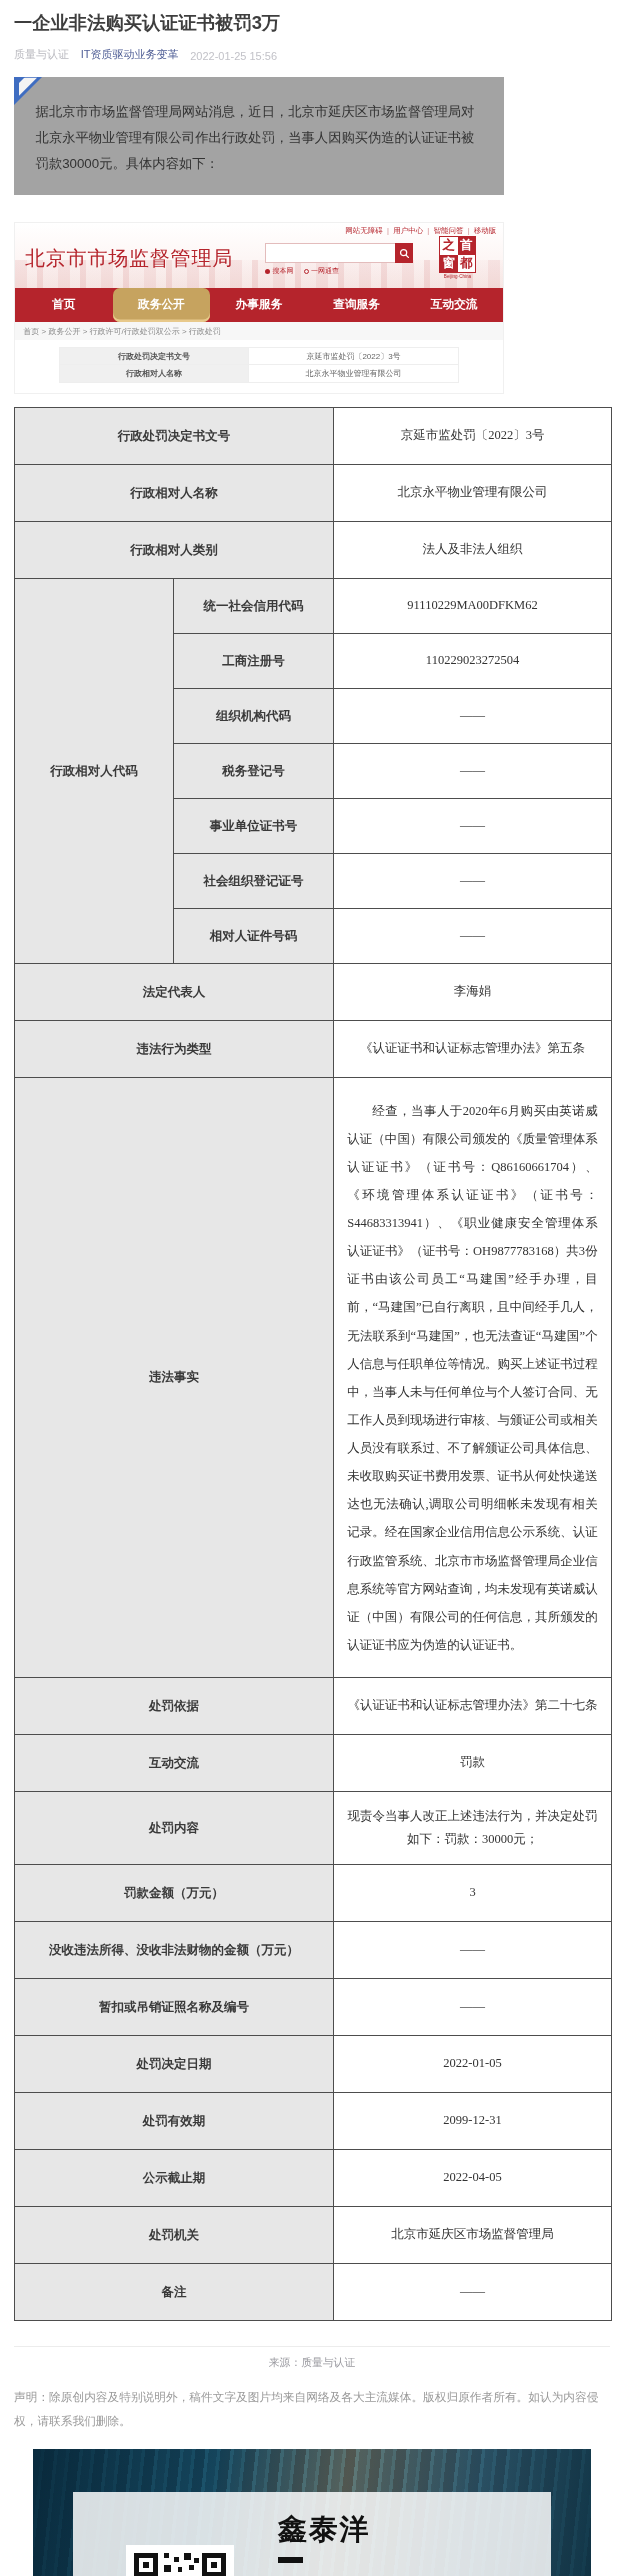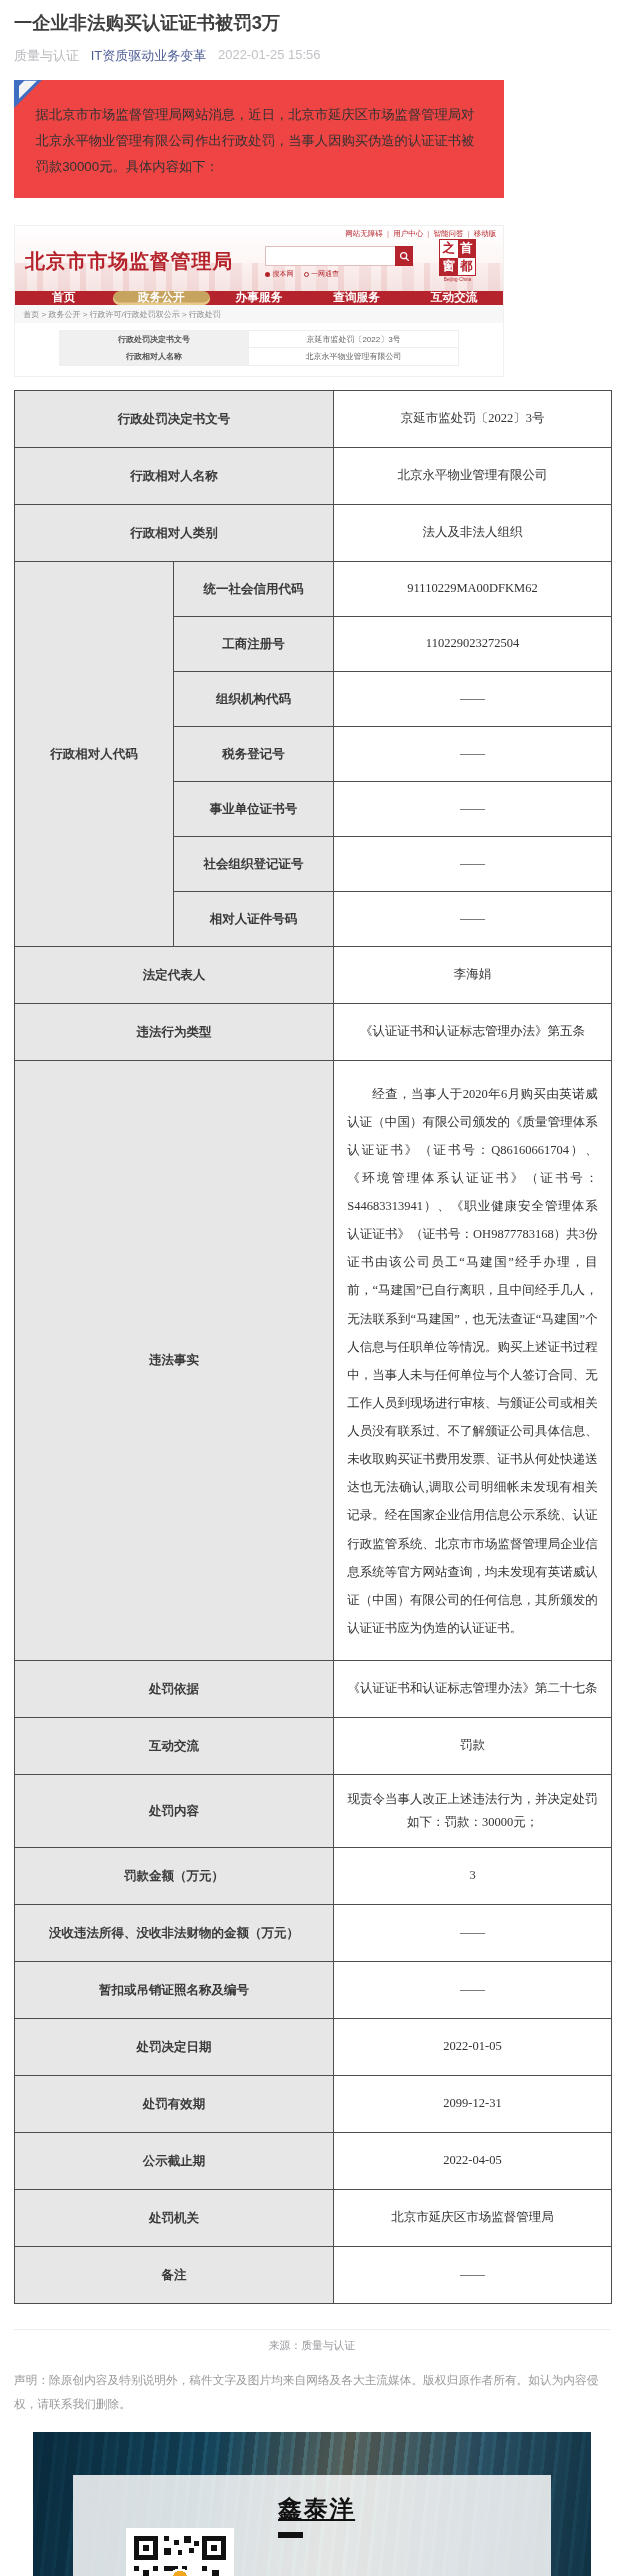--- a/index.html
+++ b/index.html
@@ -1,54 +1,54 @@
 <!DOCTYPE html>
 <html style="font-size:13.3px"><head>
 <meta charset="utf-8">
 <style>
   * { margin:0; padding:0; box-sizing:border-box; }
   body { width:624px; background:#ffffff; font-family:"Liberation Sans", sans-serif; color:#333; }
   .page { width:624px; padding-top:10px; }
 
   
   .art-title { margin:0 14px; font-size:18.3px; font-weight:bold; color:#3e3e3e; line-height:1.4; }
-  .meta { margin:11.7px 14px 0; font-size:13px; display:flex; gap:11.7px; align-items:flex-start; }
+  .meta { margin:11.7px 14px 0; font-size:11px; display:flex; gap:11.7px; align-items:flex-end; }
   .meta .src { color:#b9b9bf; }
   .meta .cat { color:#4f5e96; cursor:pointer; }
   .meta .time { color:#c2c2c8; }
 
   
-  .intro { position:relative; margin:15px 14px 0; width:490px; background:#ef4444; padding:21.6px 18.3px 18.3px 21.6px; font-size:13.3px; line-height:1.95; color:#333; }
+  .intro { position:relative; margin:15px 14px 0; width:490px; background:#a3a3a3; padding:21.6px 18.3px 18.3px 21.6px; font-size:13.3px; line-height:1.95; color:#333; }
   .corner { position:absolute; top:0; left:0; width:35px; height:35px; }
   .corner .t1 { position:absolute; top:0; left:0; width:0; height:0; border-top:28px solid #3f6dc1; border-right:28px solid transparent; }
   .corner .t2 { position:absolute; top:0; left:0; width:0; height:0; border-top:18.3px solid #f4f4f4; border-right:18.3px solid transparent; transform:translate(5px,0.8px); }
   .corner .t3 { position:absolute; top:0; left:0; width:0; height:0; border-top:11.7px solid #3f6dc1; border-right:11.7px solid transparent; }
 
   
   .gov { margin:27px 0 0 14px; width:490px; border:0.8px solid #f0f0f0; }
   .gov-head { position:relative; height:65px; background:
       linear-gradient(180deg, #ffffff 0%, #fdf6f5 55%, #f7e9e7 100%); overflow:hidden; }
   .gov-sky { position:absolute; bottom:0; left:0; right:0; height:28px;
       background: repeating-linear-gradient(90deg, rgba(190,60,60,.10) 0 11.7px, rgba(190,60,60,.02) 11.7px 21.6px, rgba(190,60,60,.14) 21.6px 28px, rgba(190,60,60,.03) 28px 43px); }
   .gov-toplinks { position:absolute; top:3.3px; right:6.7px; font-size:7.5px; color:#b5242c; display:flex; }
   .gov-toplinks span + span::before { content:"|"; margin:0 4.2px; color:#d08a8e; }
-  .gov-logo { position:absolute; left:10px; top:21.6px; font-size:20px; font-weight:bold; color:#b5242c; letter-spacing:0.8px; }
+  .gov-logo { position:absolute; left:10px; top:21.6px; font-size:20px; font-weight:normal; color:#b5242c; letter-spacing:0.8px; }
   .gov-search { position:absolute; left:250px; top:20px; width:148px; height:20px; display:flex; }
   .gov-search input { flex:1; border:0.8px solid #e3bcbc; border-right:none; background:#fff; height:20px; padding:0 5px; font-size:9.2px; }
   .gov-search .btn { width:25px; height:20px; background:#b5242c; border:none; display:flex; align-items:center; justify-content:center; cursor:pointer; }
   .gov-scope { position:absolute; left:250px; top:43px; font-size:7px; color:#b5242c; display:flex; align-items:center; gap:10px; }
   .gov-scope .dot { display:inline-block; width:5px; height:5px; border-radius:50%; background:#b5242c; margin-right:2.5px; vertical-align:middle; }
   .gov-scope .ring { display:inline-block; width:5px; height:5px; border-radius:50%; border:0.8px solid #b5242c; margin-right:2.5px; vertical-align:middle; }
   .gov-seal { position:absolute; right:27px; top:13.3px; width:37px; text-align:center; }
   .seal-grid { width:37px; height:37px; display:grid; grid-template-columns:1fr 1fr; grid-template-rows:1fr 1fr; border:1.7px solid #b5242c; background:#fff; }
   .seal-grid span { font-size:12.5px; font-weight:bold; line-height:16.7px; }
   .seal-grid .r { background:#b5242c; color:#fff; }
   .seal-grid .w { background:#fff; color:#b5242c; }
   .seal-sub { font-size:4.6px; color:#b5242c; margin-top:0.8px; }
-  .gov-nav { height:14px; background:#b5242c; display:flex; }
+  .gov-nav { height:34px; background:#b5242c; display:flex; }
   .gov-nav .item { flex:1; color:#fff; font-size:11.7px; font-weight:bold; display:flex; align-items:center; justify-content:center; cursor:pointer; }
   .gov-nav .item.active { background:#c6a35f; box-shadow:inset 0 -2.5px 0 #e8c98b;border-radius:7px; }
   .gov-crumb { height:18.3px; background:#f7f7f7; font-size:8px; color:#8a8a8a; display:flex; align-items:center; padding:0 8.3px; }
   .gov-mini { width:400px; margin:6.7px 0 10px 44px; border-collapse:collapse; font-size:8px; }
   .gov-mini td { border:0.8px solid #eeeeee; height:17.5px; text-align:center; }
   .gov-mini .ml { background:#f0f0f0; width:189px; color:#555; font-weight:bold; }
   .gov-mini .mv { background:#fff; color:#666; }
 
   
   .ptable { width:598px; margin:13.3px 0 0 14px; border-collapse:collapse; border:1.7px solid #4d4d4d; }
@@ -70,21 +70,21 @@
       background:
         radial-gradient(ellipse 150px 216px at 50% 105%, rgba(255,190,110,.75), rgba(255,170,80,0) 70%),
         linear-gradient(100deg, rgba(8,40,58,.88) 0%, rgba(22,70,92,.55) 30%, rgba(235,170,100,.30) 52%, rgba(60,90,105,.55) 74%, rgba(10,45,62,.9) 100%),
         repeating-linear-gradient(96deg, #13425a 0 8.3px, #1d5a74 8.3px 11.7px, #0e3348 11.7px 21.6px, #23637e 21.6px 25px),
         linear-gradient(180deg, #0e3348, #b97c3f);
   }
   .ad-panel { position:absolute; left:40px; top:43px; width:478px; height:235px; background:rgba(255,255,255,.84); display:flex; padding:18.3px 15px 15px 23px; }
   .ad-left { width:167px; text-align:center; padding-top:35px; }
   .qr { display:inline-block; background:#fff; padding:5px; }
   .ad-right { flex:1; padding-left:15px; }
-  .ad-brand { font-size:24px; font-weight:bold; color:#111; letter-spacing:1.7px;text-decoration:underline; }
+  .ad-brand { font-size:29px; font-weight:bold; color:#111; letter-spacing:1.7px; }
   .ad-bar { width:25px; height:5.8px; background:#111; margin:6.7px 0 11.7px; }
 </style>
 </head>
 <body>
 
 <div class="page">
 
   <h1 class="art-title">一企业非法购买认证证书被罚3万</h1>
 
   <div class="meta">

